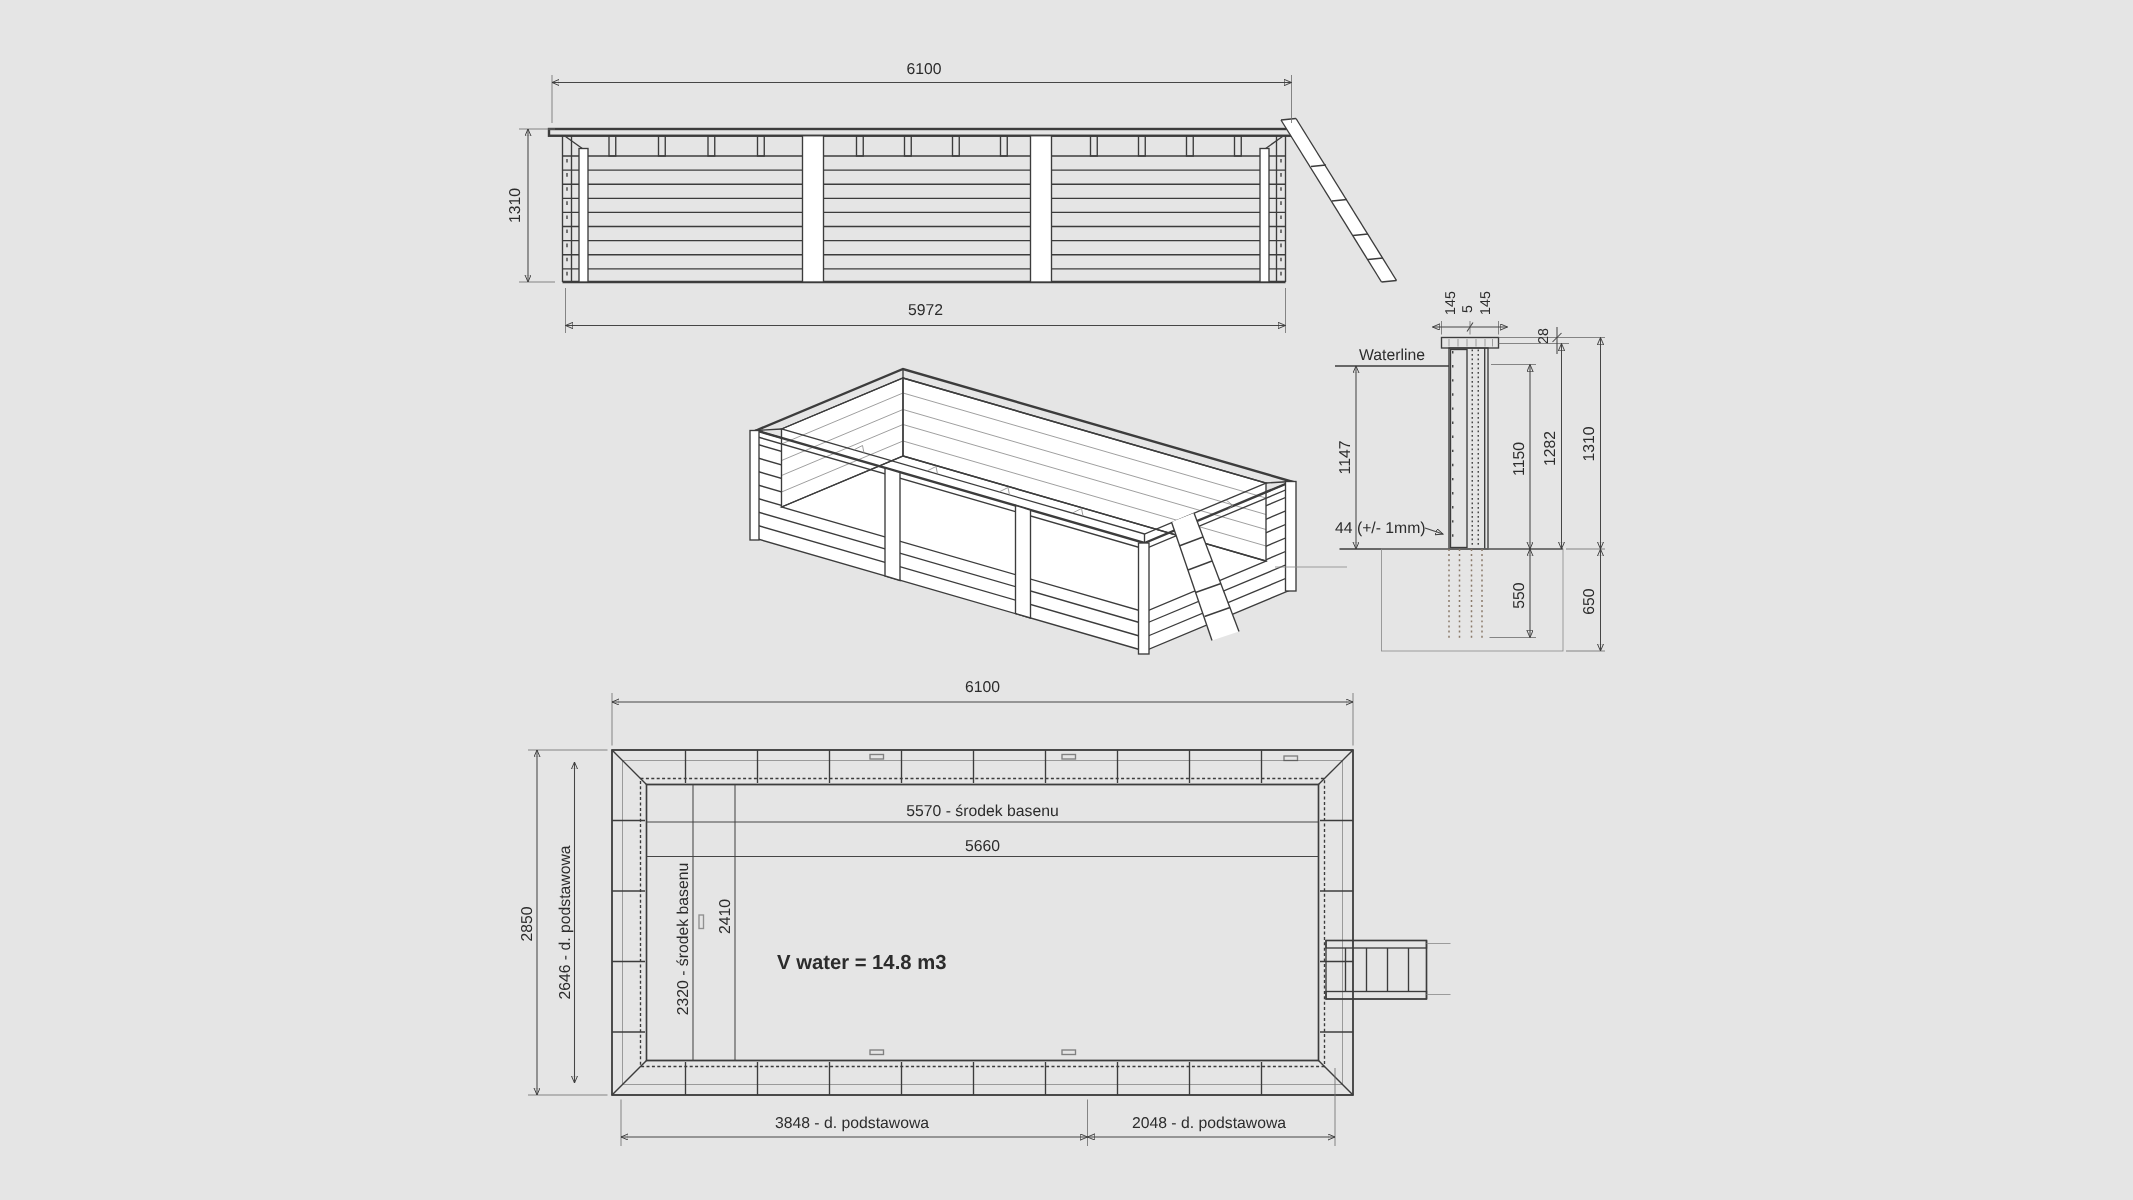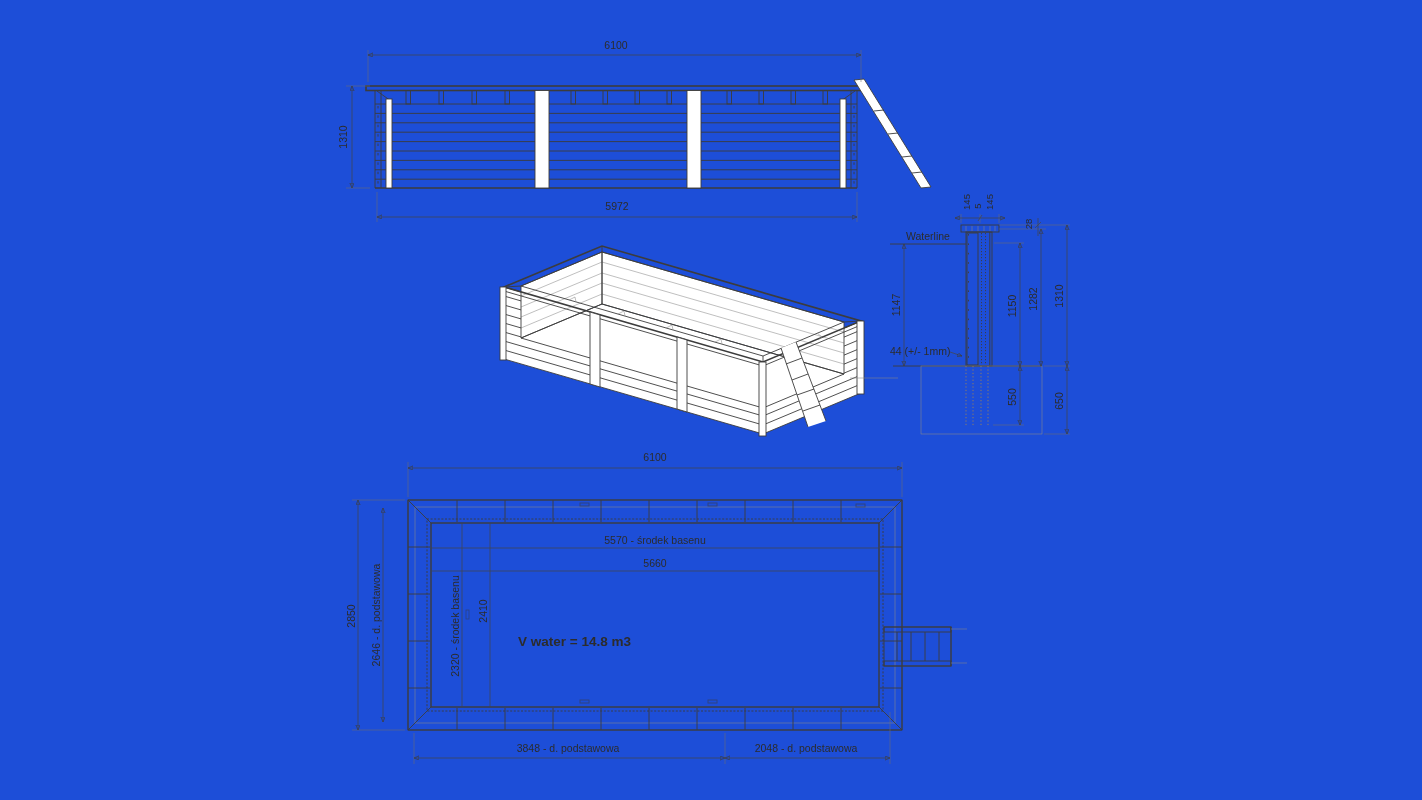--- a/index.html
+++ b/index.html
@@ -1,16 +1,16 @@
 <!DOCTYPE html>
 <html><head>
 <meta charset="utf-8">
 <style>
   html,body{margin:0;padding:0;background:#fff;}
-  #stage{position:relative;width:1422px;height:800px;background:#1d4ed8;overflow:hidden;
+  #stage{position:relative;width:1422px;height:800px;background:#e5e5e5;overflow:hidden;
          font-family:"Liberation Sans",sans-serif;}
   svg{position:absolute;left:0;top:0;}
   svg line, svg path, svg rect, svg polygon, svg polyline{stroke:#3c3c3c;fill:none;stroke-width:.9;}
   .tk{stroke-width:1.6;}
   .tn{stroke-width:.55;stroke:#8a8a8a;}
   .dm{stroke-width:.7;stroke:#464646;}
   .ext{stroke-width:.55;stroke:#6e6e6e;}
   .dsh{stroke:#8a7a6a;stroke-width:1;stroke-dasharray:1.3,2.1;}
   .post{fill:#fff;}
   .wfill{fill:#fff;stroke:none;}

